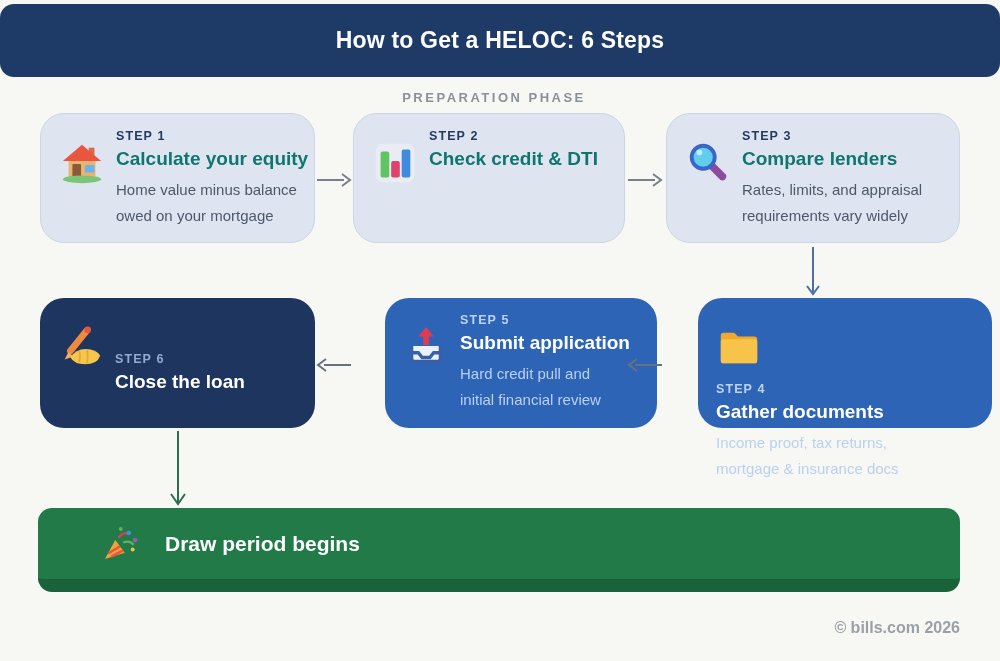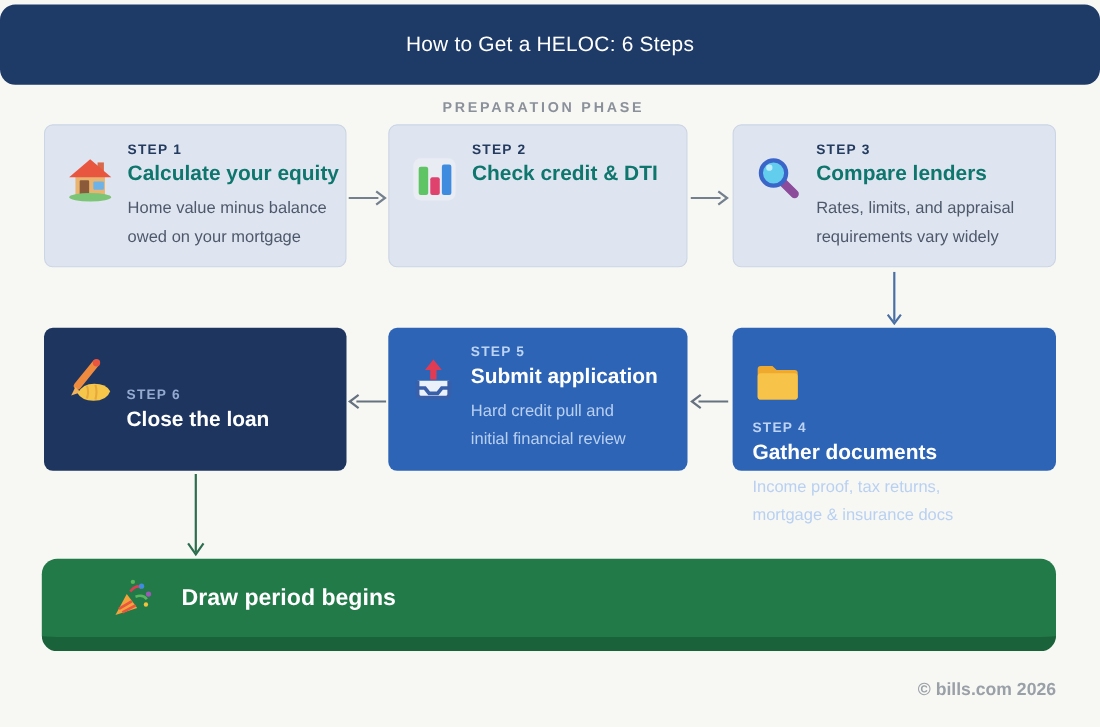--- a/index.html
+++ b/index.html
@@ -6,35 +6,35 @@
   .canvas{
     position:relative;width:1000px;height:661px;overflow:hidden;
     background:#f7f8f3;font-family:"Liberation Sans",sans-serif;
   }
   
   .header{
     position:absolute;left:0;top:4px;width:1000px;height:73px;
     background:#1e3a67;border-radius:14px;
     display:flex;align-items:center;justify-content:center;
   }
-  .header-title{color:#ffffff;font-size:19px;font-weight:normal;letter-spacing:.2px;}
+  .header-title{color:#ffffff;font-size:23px;font-weight:bold;letter-spacing:.2px;}
   
   .phase-label{
     position:absolute;left:0;width:988px;text-align:center;
     font-size:13px;font-weight:bold;letter-spacing:2.5px;
   }
   .phase-prep{top:90px;color:#8b919b;}
   .phase-app{top:276px;color:#5d7294;}
   
   .card{
-    position:absolute;height:130px;border-radius:8px;box-sizing:border-box;
+    position:absolute;height:130px;border-radius:24px;box-sizing:border-box;
     display:flex;align-items:flex-start;padding:14px 6px 0 18px;gap:11px;
   }
   .card--light{background:#dfe5f0;border:1px solid #ccd5e5;}
-  .card--blue{background:#2d64b5;}
+  .card--blue{background:#2d64b5;margin-left:32px;}
   .card--navy{background:#1e3560;}
   .card-icon{flex:0 0 46px;margin-top:12px;}
   .card-text{min-width:0;}
   .step-label{font-size:12.5px;font-weight:bold;letter-spacing:1.1px;margin-top:1px;}
   .step-title{font-size:19px;font-weight:bold;margin:5px 0 7px;white-space:pre;}
   .step-desc{font-size:15px;line-height:26px;white-space:pre;}
   .card--light .step-label{color:#243b60;}
   .card--light .step-title{color:#0f766e;}
   .card--light .step-desc{color:#4d586a;}
   .card--blue .step-label{color:#bcd3f4;}

